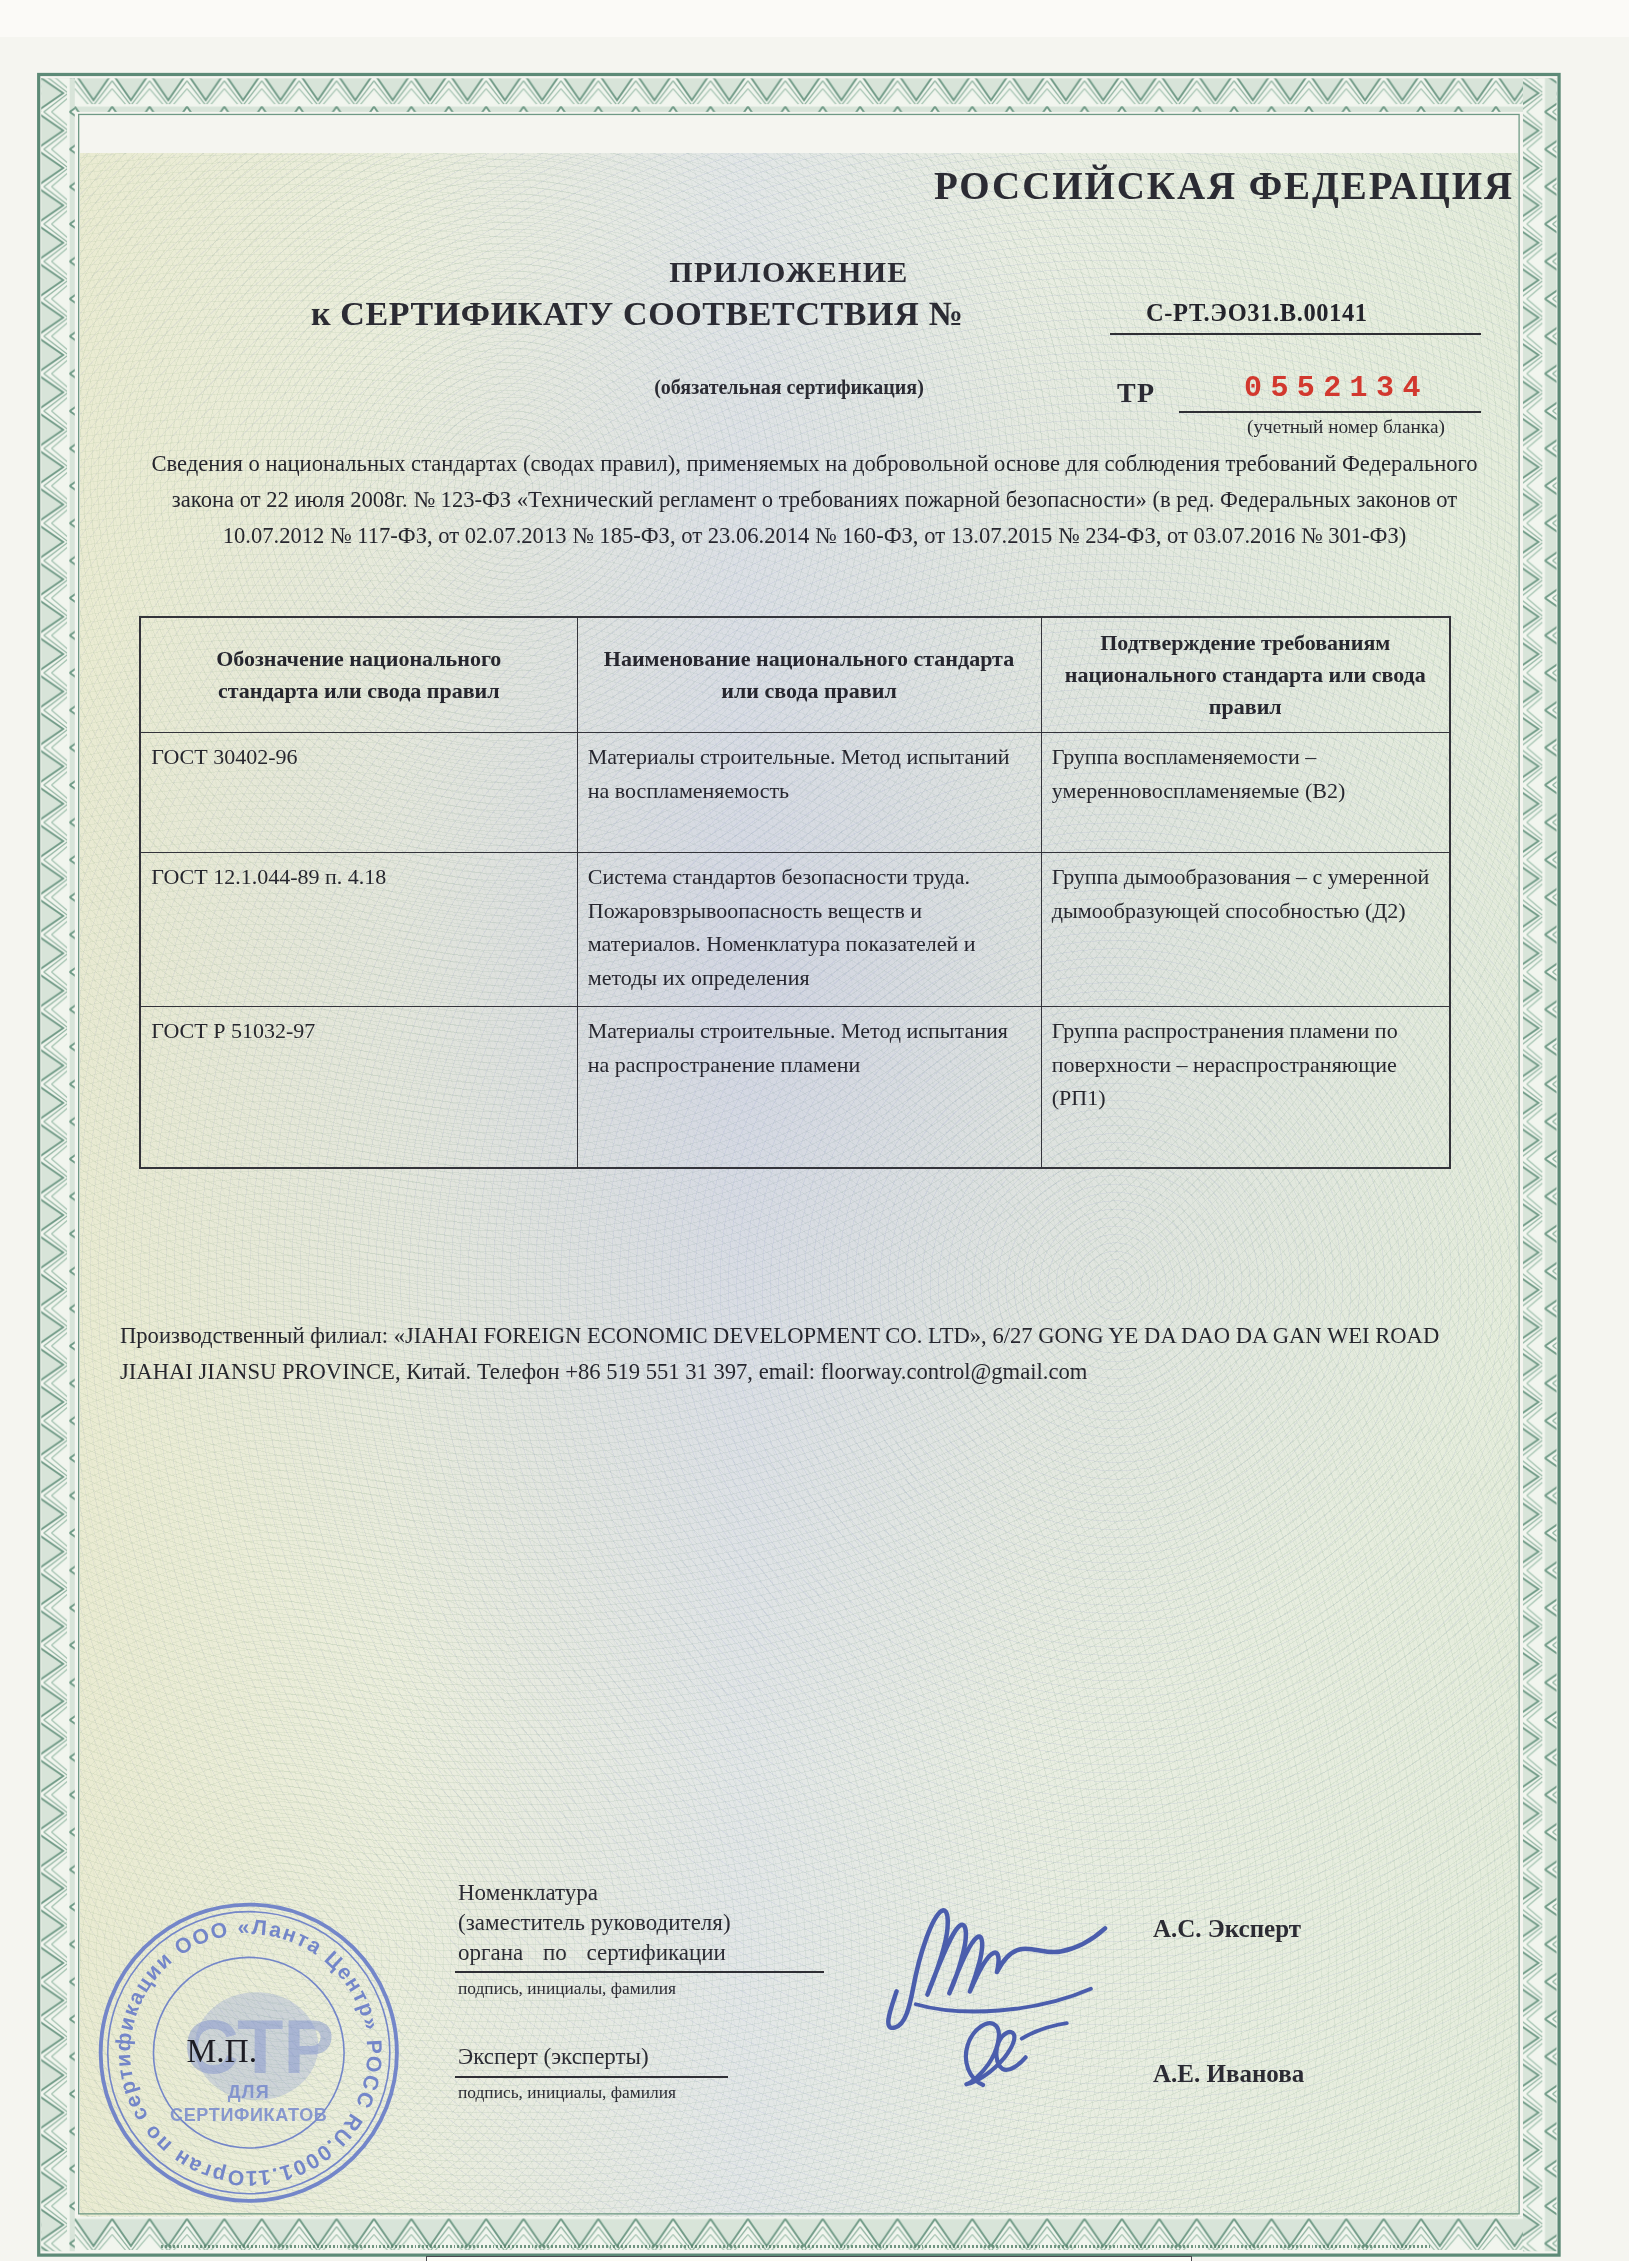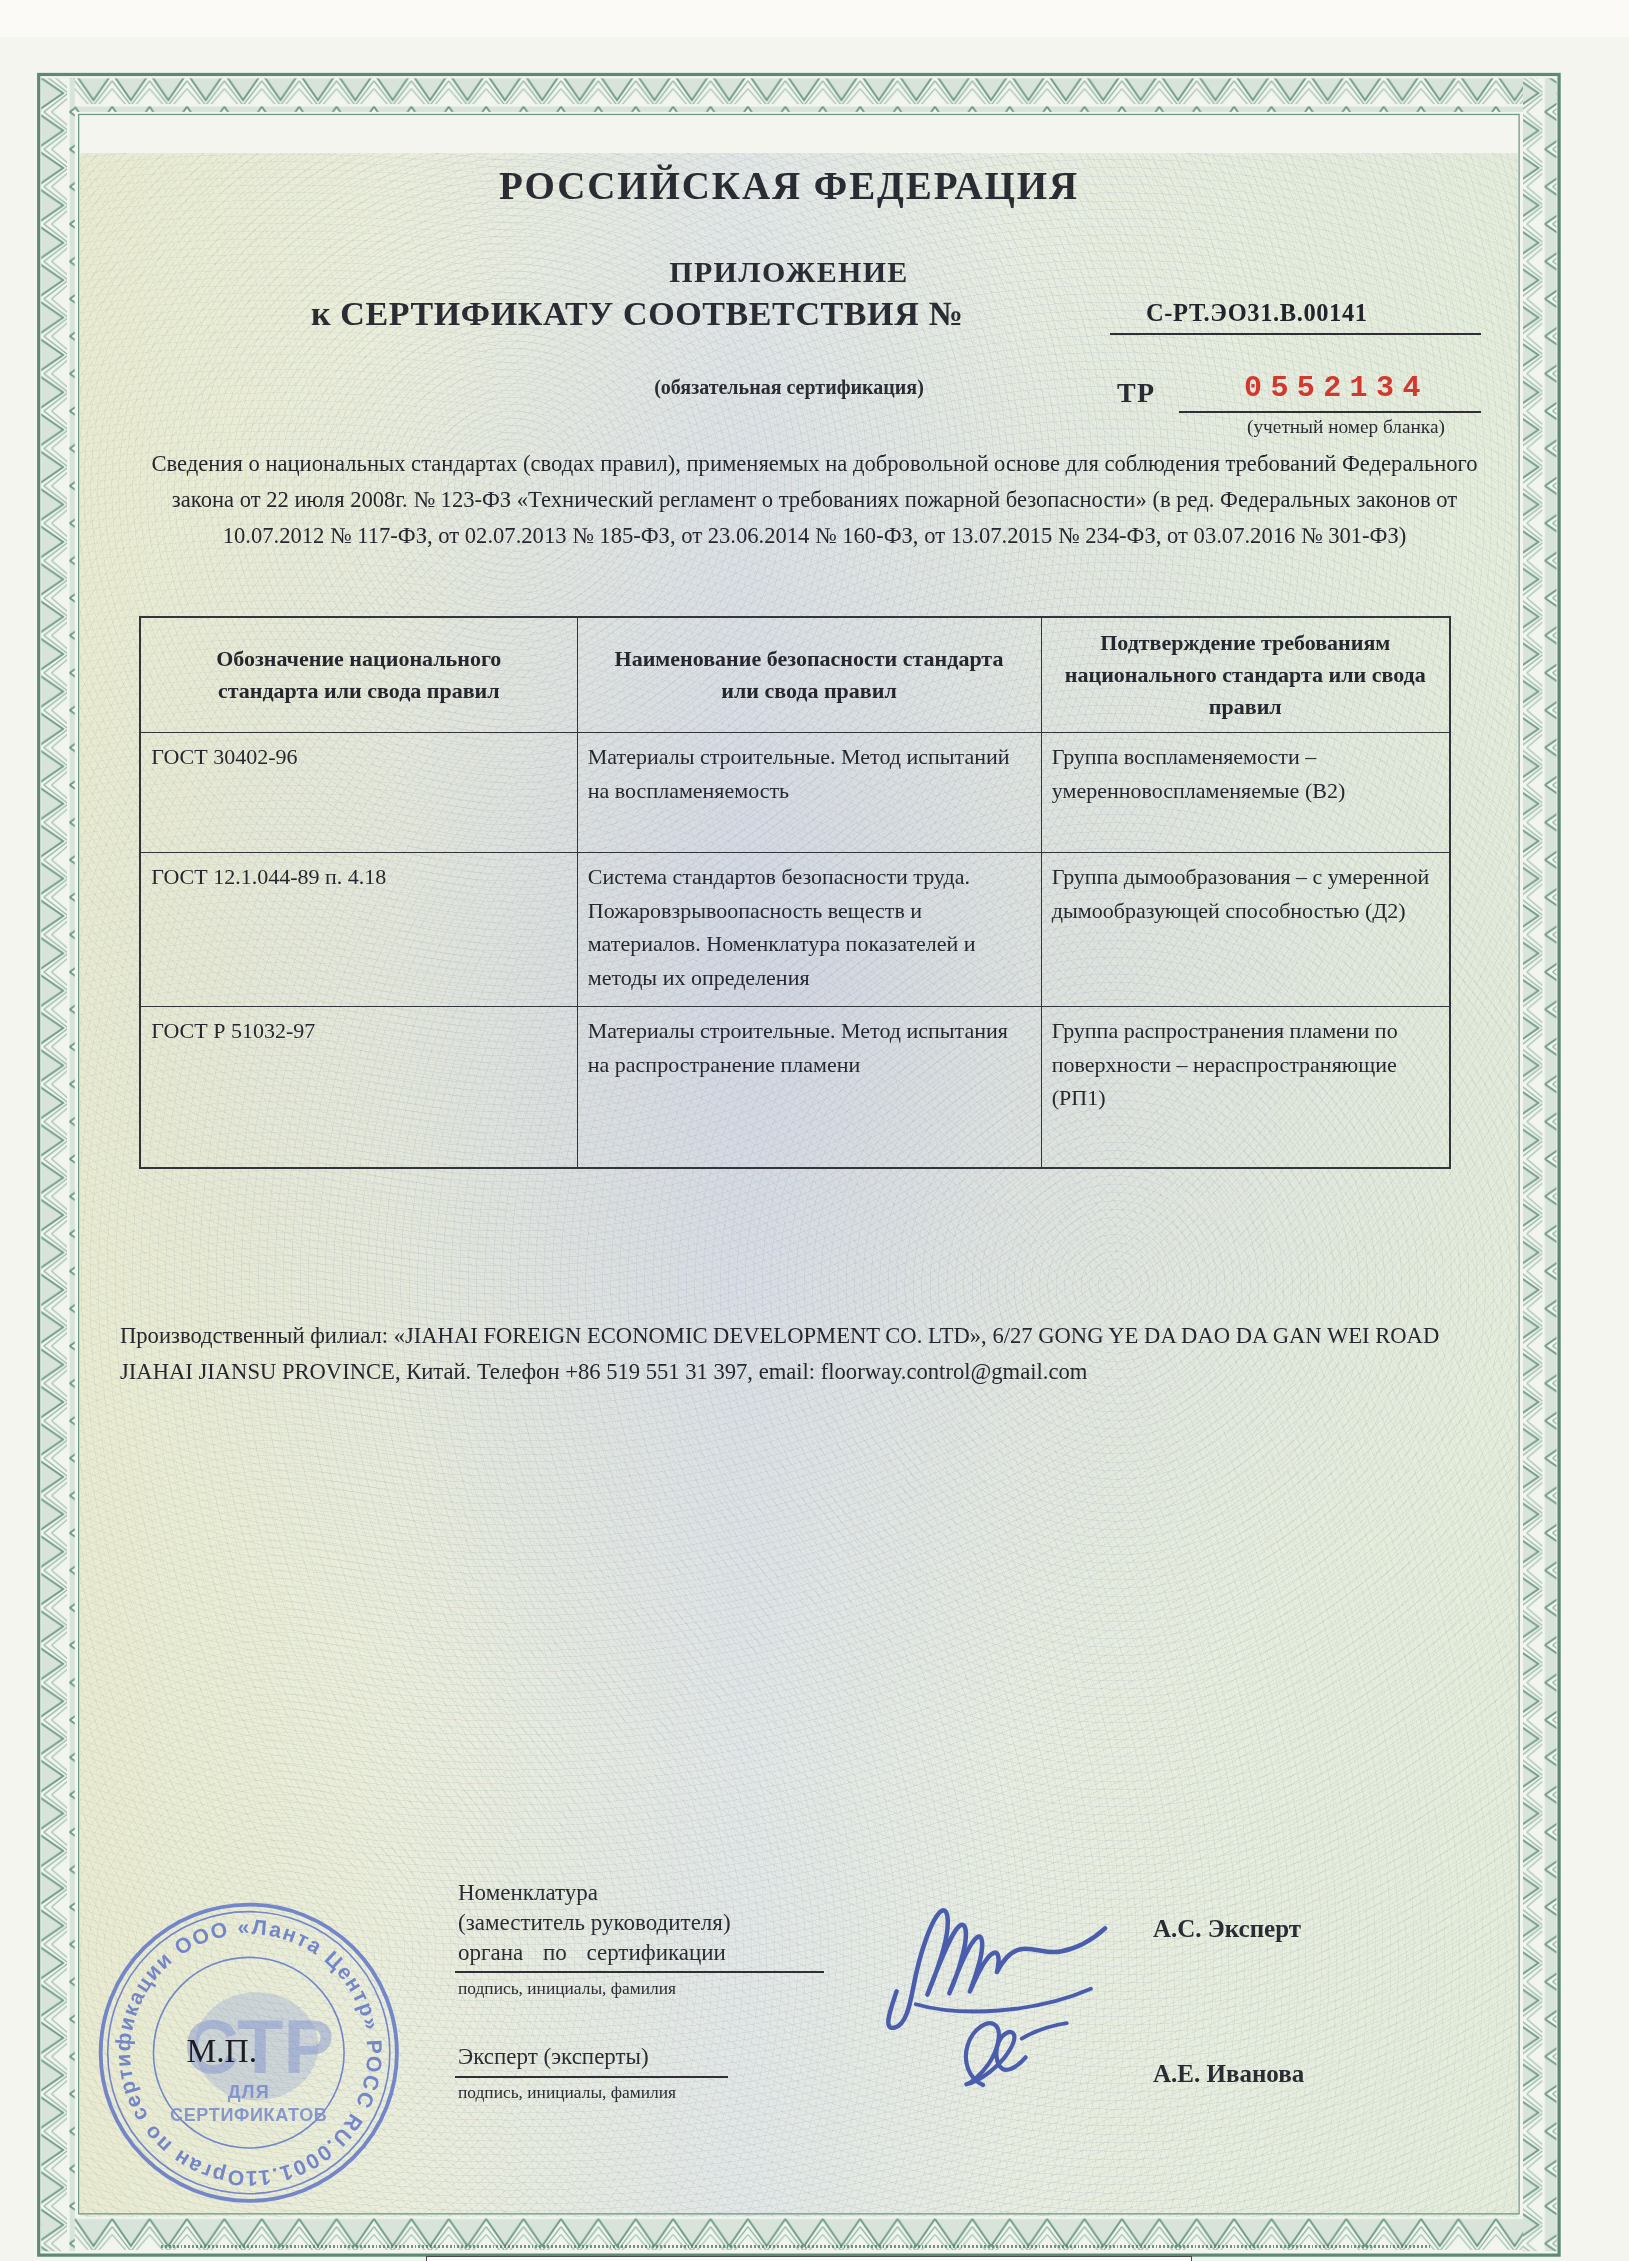--- a/index.html
+++ b/index.html
@@ -20,21 +20,21 @@
       linear-gradient(90deg, rgba(228,226,182,0.40) 0%, rgba(226,228,196,0.24) 22%, rgba(204,210,236,0.34) 46%, rgba(214,224,216,0.20) 66%, rgba(212,228,204,0.34) 100%),
       repeating-radial-gradient(circle at 30% 16%, rgba(108,148,118,0.15) 0 1px, transparent 1px 7px),
       repeating-radial-gradient(circle at 72% 54%, rgba(108,118,188,0.13) 0 1px, transparent 1px 8.4px),
       repeating-radial-gradient(circle at 14% 86%, rgba(118,158,128,0.13) 0 1px, transparent 1px 7.7px),
       repeating-linear-gradient(75deg, rgba(128,158,138,0.07) 0 1.3px, transparent 1.3px 5.8px);
   }
   .frame-svg{position:absolute;left:0;top:0;}
 
   .abs{position:absolute;}
 
-  .title-rf{left:64px;right:116px;top:126px;text-align:center;font-size:39px;font-weight:bold;letter-spacing:1.9px;color:#2b2b33;}
+  .title-rf{left:64px;right:116px;top:126px;text-align:right;font-size:39px;font-weight:bold;letter-spacing:1.9px;color:#2b2b33;}
   .doc-type{left:64px;right:116px;top:218px;text-align:center;font-size:30px;font-weight:bold;letter-spacing:1.3px;color:#2b2b33;}
   .doc-subtitle{left:311px;top:258px;font-size:34px;font-weight:bold;letter-spacing:0.6px;color:#2b2b33;}
   .cert-no{left:1146px;top:262px;font-size:24.5px;font-weight:bold;letter-spacing:0.6px;color:#23232b;}
   .rule{background:#2e2e34;height:1.9px;}
   .rule-cert{left:1110px;top:296px;width:371px;}
   .cert-kind{left:64px;right:116px;top:303px;text-align:center;font-size:20px;font-weight:bold;color:#2b2b33;margin-top:36px;}
   .tr-label{left:1101px;top:340px;font-size:28px;font-weight:bold;letter-spacing:1.3px;color:#2b2b33;margin-left:16px;}
   .blank-no{left:1244px;top:334px;font-size:30px;font-weight:bold;letter-spacing:8.4px;color:#d2382e;font-family:Liberation Mono, monospace;}
   .rule-blank{left:1179px;top:374px;width:302px;}
   .blank-caption{left:1204px;top:379px;width:284px;text-align:center;font-size:19.3px;color:#2b2b33;}
@@ -137,21 +137,21 @@
 
   <table class="standards">
     <colgroup>
       <col style="width:437px">
         <col style="width:464px">
         <col style="width:409px">
     </colgroup>
     <thead>
       <tr class="hr">
         <th>Обозначение национального стандарта или свода правил</th>
-        <th>Наименование безопасности стандарта или свода правил</th>
+        <th>Наименование национального стандарта или свода правил</th>
         <th>Подтверждение требованиям национального стандарта или свода правил</th>
       </tr>
     </thead>
     <tbody>
       <tr class="r0">
         <td>ГОСТ 30402-96</td>
         <td>Материалы строительные. Метод испытаний на воспламеняемость</td>
         <td>Группа воспламеняемости – умеренновоспламеняемые (В2)</td>
       </tr>
       <tr class="r1">

